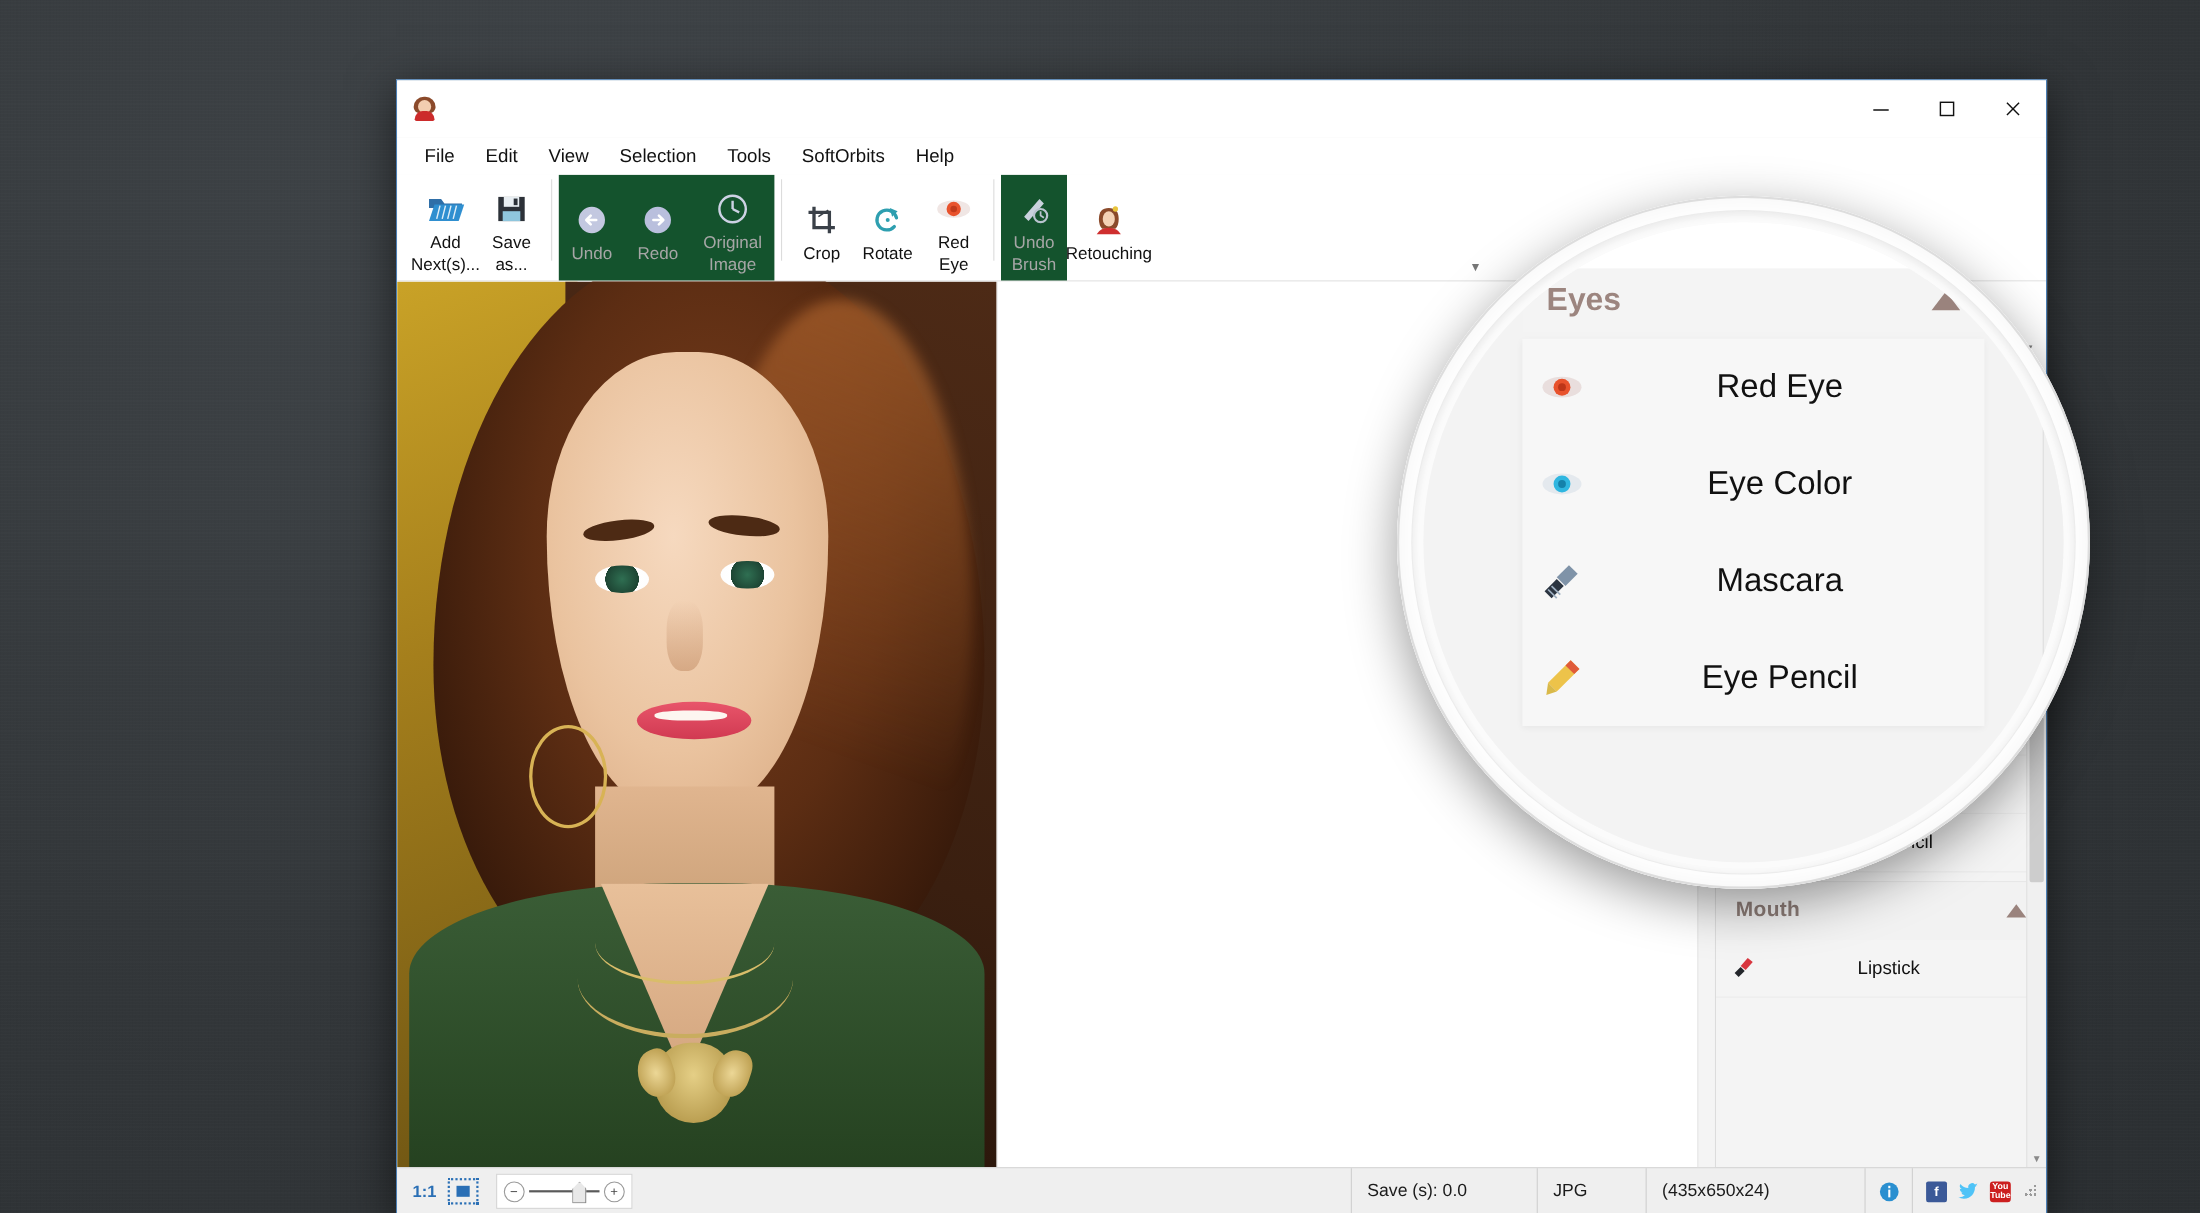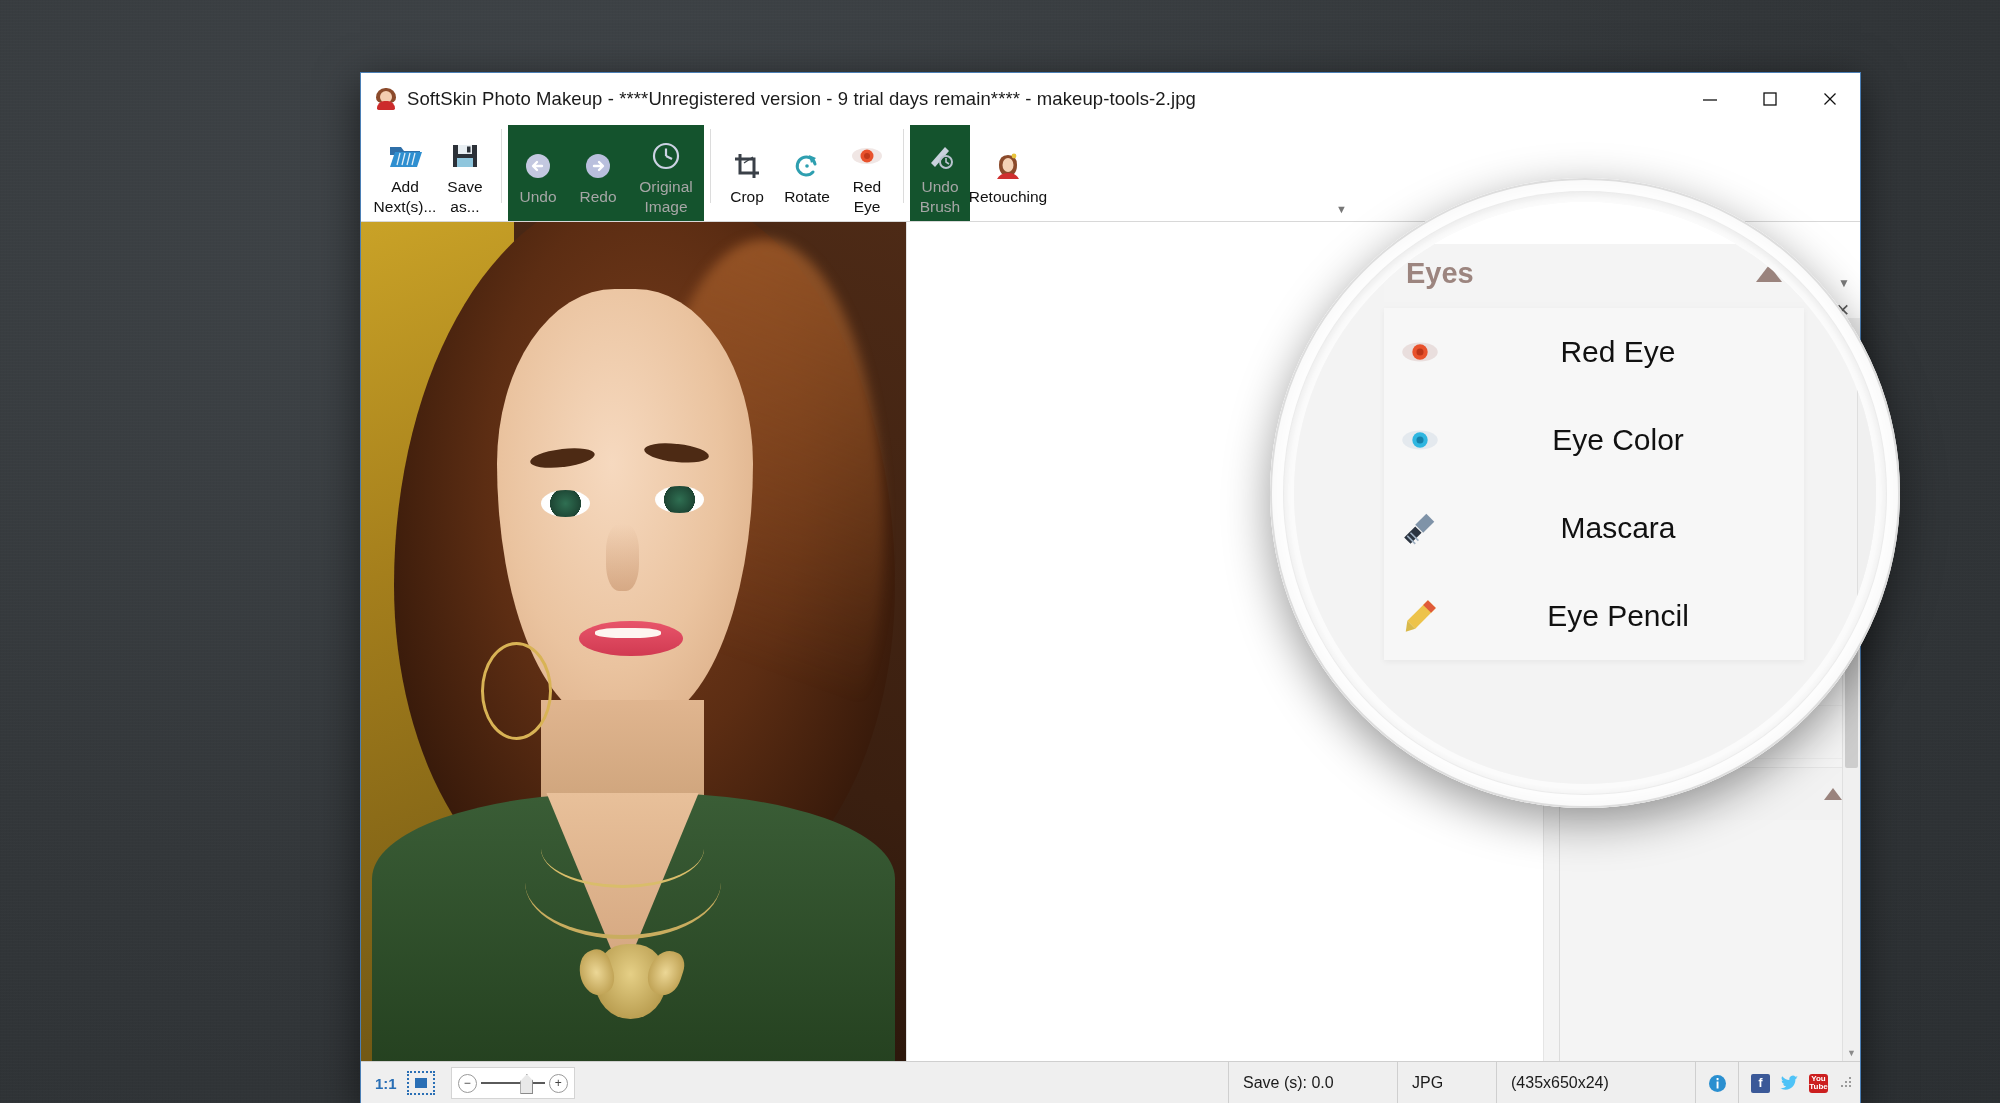--- a/index.html
+++ b/index.html
@@ -277,41 +277,49 @@
 <div class="desktop-bg"></div>
 
 <div class="app-window">
 
   <div class="titlebar">
     <div class="title-icon">
       <div class="hair"></div>
         <div class="face"></div>
         <div class="body"></div>
     </div>
-    <div class="title-text">SoftSkin Photo Makeup - ****Unregistered version - 9 trial days remain**** - makeup-tools-2.jpg</div>
     <div class="win-controls">
       <div class="win-btn">
         <svg width="20" height="12" viewBox="0 0 20 12">
             <line x1="3" y1="7" x2="17" y2="7" stroke="#111" stroke-width="1.3"></line>
           </svg>
       </div>
       <div class="win-btn">
         <svg width="16" height="16" viewBox="0 0 16 16">
             <rect x="2" y="2" width="12" height="12" fill="none" stroke="#111" stroke-width="1.3"></rect>
           </svg>
       </div>
       <div class="win-btn">
         <svg width="16" height="16" viewBox="0 0 16 16">
             <line x1="2.5" y1="2.5" x2="13.5" y2="13.5" stroke="#111" stroke-width="1.3"></line>
             <line x1="13.5" y1="2.5" x2="2.5" y2="13.5" stroke="#111" stroke-width="1.3"></line>
           </svg>
       </div>
     </div>
   </div>
 
+  <div class="menubar">
+    <div class="menu-item"><span>File</span></div>
+    <div class="menu-item"><span>Edit</span></div>
+    <div class="menu-item"><span>View</span></div>
+    <div class="menu-item"><span>Selection</span></div>
+    <div class="menu-item"><span>Tools</span></div>
+    <div class="menu-item"><span>SoftOrbits</span></div>
+    <div class="menu-item"><span>Help</span></div>
+  </div>
 
   <div class="toolbar">
 
     <div class="tgroup">
       <div class="tbtn">
         <div class="ic">
           <svg width="36" height="30" viewBox="0 0 36 30">
             <path d="M3 6 h11 l3 4 h16 v4 H3z" fill="#2f6fa8"></path>
             <path d="M8 11 h27 l-5 15 H3z" fill="#2f8fd0"></path>
             <g stroke="#ffffff" stroke-width="1.3" opacity=".85">
@@ -551,20 +559,29 @@
             </span>
             <span class="opt-lbl">Eye Pencil</span>
           </div>
         </div>
 
         <div class="section">
           <div class="section-head">
             <span class="section-title">Mouth</span>
             <span class="caret"></span>
           </div>
+          <div class="opt-row">
+            <span class="opt-ic">
+              <svg width="22" height="22" viewBox="0 0 24 24">
+                  <path d="M14 2 L19 6 L12 14 L7 10 Z" fill="#d8363f"></path>
+                  <path d="M7 11 L11 15 L5 21 L1 17 Z" fill="#23262b"></path>
+                </svg>
+            </span>
+            <span class="opt-lbl">Lipstick</span>
+          </div>
         </div>
 
         <div class="panel-scrollbar">
           <div class="psb-up">▲</div>
           <div class="psb-thumb"></div>
           <div class="psb-down" style="position:absolute;bottom:0;width:100%;">▼</div>
         </div>
       </div>
     </div>
   </div>

